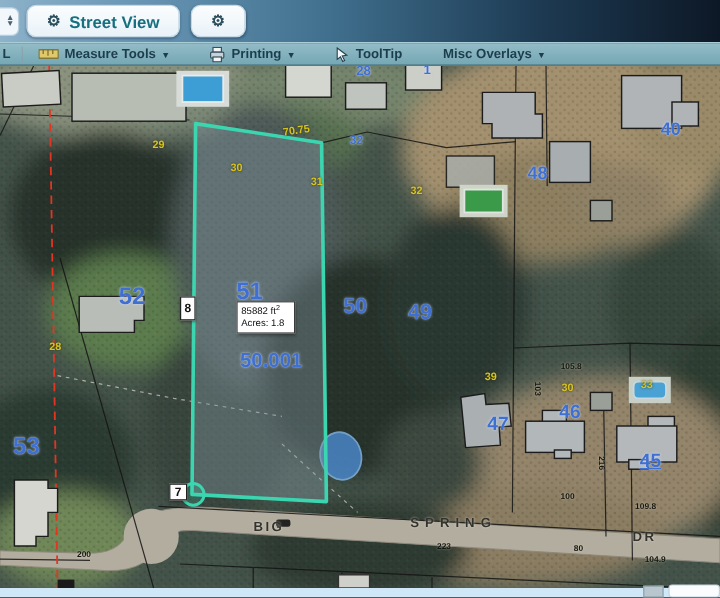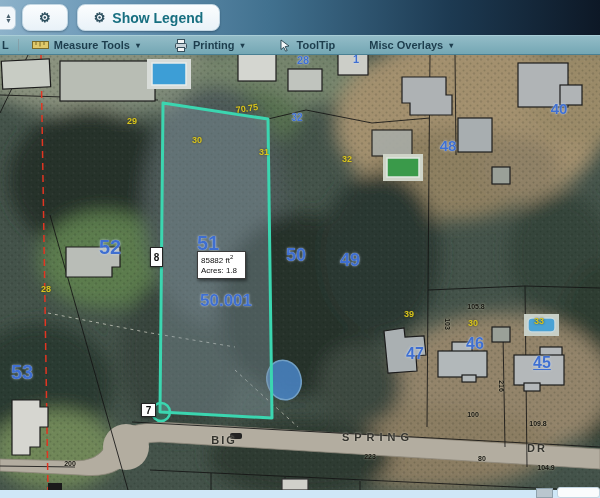--- a/index.html
+++ b/index.html
@@ -76,24 +76,24 @@
 
 <div class="app">
 
   <div class="topbar">
     <div class="spin-stub">
       <span class="tri">▲</span>
       <span class="tri">▼</span>
     </div>
     <button class="tb-btn">
       <span class="gear">⚙</span>
+      <span>Street View</span>
     </button>
     <button class="tb-btn">
       <span class="gear">⚙</span>
-      <span>Show Legend</span>
     </button>
   </div>
 
   <div class="menubar">
     <span class="mb-partial">L</span>
     <span class="mb-sep"></span>
     <div class="mb-item">
       <svg width="17" height="10">
         <rect x="0.5" y="1.5" width="16" height="7" fill="#e0c96a" stroke="#7a6a28"></rect>
         <path d="M4,1.5 V5 M8,1.5 V6.5 M12,1.5 V5" stroke="#7a6a28" stroke-width="1" fill="none"></path>
@@ -242,21 +242,21 @@
         <span class="mlbl lbl-parcel" style="left: 110px; top: 192px; font-size: 20px;">52</span>
         <span class="mlbl lbl-parcel" style="left: 208px; top: 188px; font-size: 20px;">51</span>
         <span class="mlbl lbl-parcel" style="left: 296px; top: 200px; font-size: 18px;">50</span>
         <span class="mlbl lbl-parcel" style="left: 350px; top: 205px; font-size: 18px;">49</span>
         <span class="mlbl lbl-parcel" style="left: 22px; top: 317px; font-size: 20px;">53</span>
         <span class="mlbl lbl-parcel" style="left: 214px; top: 245px; font-size: 17px; padding-left: 24px;">50.001</span>
         <span class="mlbl lbl-parcel" style="left: 448px; top: 90px; font-size: 15px;">48</span>
         <span class="mlbl lbl-parcel" style="left: 559px; top: 53px; font-size: 15px;">40</span>
         <span class="mlbl lbl-parcel" style="left: 415px; top: 299px; font-size: 16px;">47</span>
         <span class="mlbl lbl-parcel" style="left: 475px; top: 289px; font-size: 16px;">46</span>
-        <span class="mlbl lbl-parcel" style="left: 542px; top: 308px; font-size: 16px; text-decoration: underline;">45</span>
+        <span class="mlbl lbl-parcel" style="left: 542px; top: 330px; font-size: 16px; text-decoration: underline;">45</span>
         <span class="mlbl lbl-parcel" style="left: 297px; top: 63px; font-size: 10px;">32</span>
         <span class="mlbl lbl-parcel" style="left: 303px; top: 5px; font-size: 11px;">28</span>
         <span class="mlbl lbl-parcel" style="left: 356px; top: 4px; font-size: 11px;">1</span>
         <span class="mlbl lbl-small" style="left: 88px; top: 66px; margin-left: 44px;">29</span>
         <span class="mlbl lbl-small" style="left: 197px; top: 85px;">30</span>
         <span class="mlbl lbl-small" style="left: 264px; top: 97px;">31</span>
         <span class="mlbl lbl-small" style="left: 347px; top: 104px;">32</span>
         <span class="mlbl lbl-small" style="left: 46px; top: 234px;">28</span>
         <span class="mlbl lbl-small" style="left: 409px; top: 259px;">39</span>
         <span class="mlbl lbl-small" style="left: 473px; top: 268px;">30</span>

